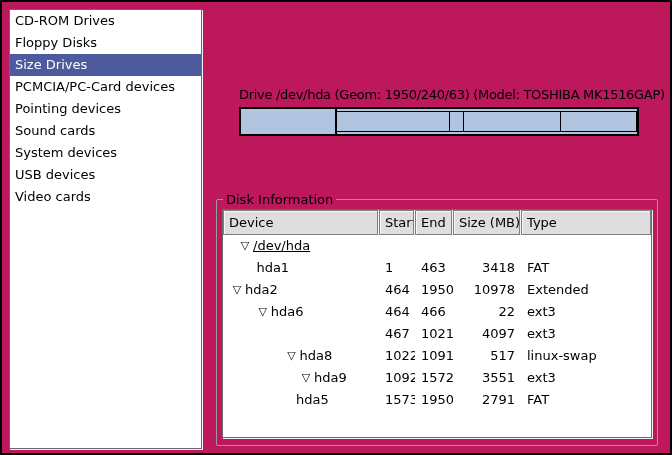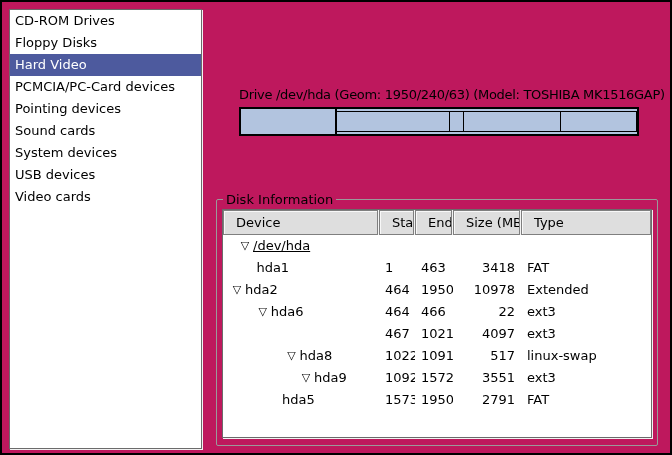--- a/index.html
+++ b/index.html
@@ -98,21 +98,21 @@
   .thead {
     display: flex;
     height: 25px;
     background: #f4f4f4;
   }
   .th {
     box-sizing: border-box;
     background: #dedede;
     border: 1px solid #7f7f7f;
     box-shadow: inset 1px 1px 0 #f8f8f8;
-    padding-left: 12px;
+    padding-left: 5px;
     line-height: 23px;
     white-space: nowrap;
     overflow: hidden;
     cursor: default;
   }
   .th + .th { margin-left: 1px; }
   .th.col-device { width: 155px; }
   .th.col-start  { width: 35px; }
   .th.col-end    { width: 37px; }
   .th.col-size   { width: 67px; }
@@ -142,21 +142,21 @@
   }
 </style>
 </head>
 <body>
 
 <div class="window" style="background: #be185d;">
 
   <div class="sidebar">
       <div class="side-item">CD-ROM Drives</div>
       <div class="side-item">Floppy Disks</div>
-      <div class="side-item" style="background: rgb(77, 90, 158); color: rgb(255, 255, 255);">Hard Video</div>
+      <div class="side-item" style="background: rgb(77, 90, 158); color: rgb(255, 255, 255);">Size Drives</div>
       <div class="side-item">PCMCIA/PC-Card devices</div>
       <div class="side-item">Pointing devices</div>
       <div class="side-item">Sound cards</div>
       <div class="side-item">System devices</div>
       <div class="side-item">USB devices</div>
       <div class="side-item">Video cards</div>
     </div>
 
   <div class="main">
 
@@ -225,21 +225,21 @@
               <div class="td c-type">linux-swap</div>
             </div>
             <div class="tr">
               <div class="td c-device" style="padding-left: 75px;"><span class="expander">▽</span><span>hda9</span></div>
               <div class="td c-start">1092</div>
               <div class="td c-end">1572</div>
               <div class="td c-size">3551</div>
               <div class="td c-type">ext3</div>
             </div>
             <div class="tr">
-              <div class="td c-device" style="padding-left: 43px;"><span class="expander"></span><span>hda5</span></div>
+              <div class="td c-device" style="padding-left: 57px;"><span class="expander"></span><span>hda5</span></div>
               <div class="td c-start">1573</div>
               <div class="td c-end">1950</div>
               <div class="td c-size">2791</div>
               <div class="td c-type">FAT</div>
             </div>
           </div>
       </div>
     </fieldset>
 
   </div>

